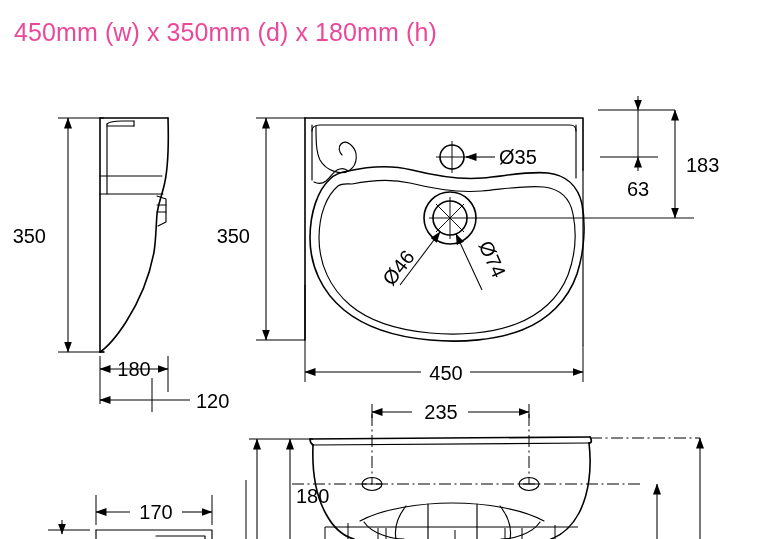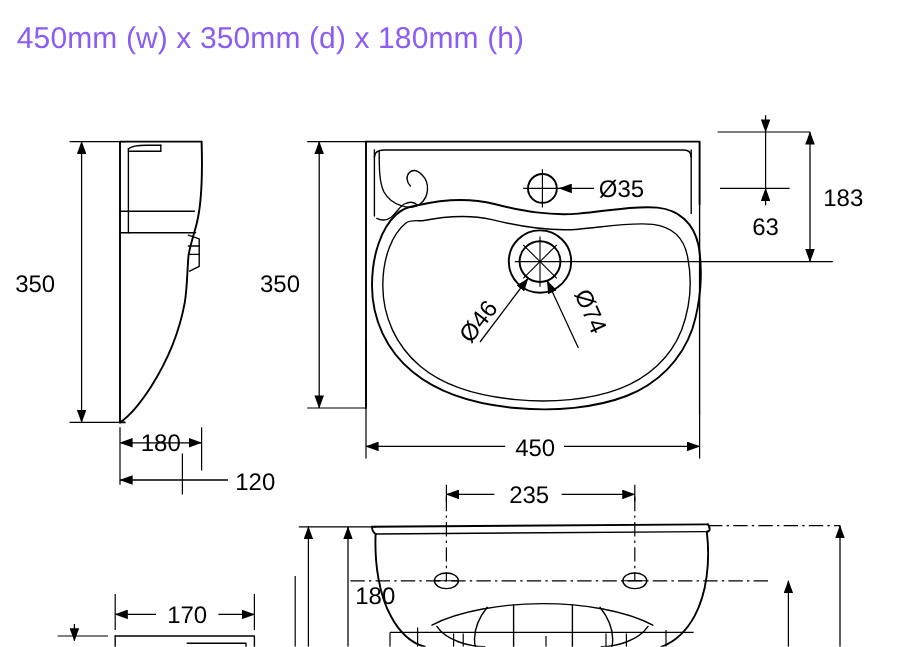--- a/index.html
+++ b/index.html
@@ -21,21 +21,21 @@
     height: 539px;
     background: #ffffff;
   }
   .title-text {
     position: absolute;
     left: 14px;
     top: 18px;
     font-family: "Liberation Sans", sans-serif;
     font-size: 25px;
     font-weight: 400;
-    color: #8b5cf6;
+    color: #ec4899;
     letter-spacing: 0.1px;
     white-space: nowrap;
   }
   svg#cad {
     position: absolute;
     left: 0;
     top: 0;
     width: 767px;
     height: 539px;
     display: block;

